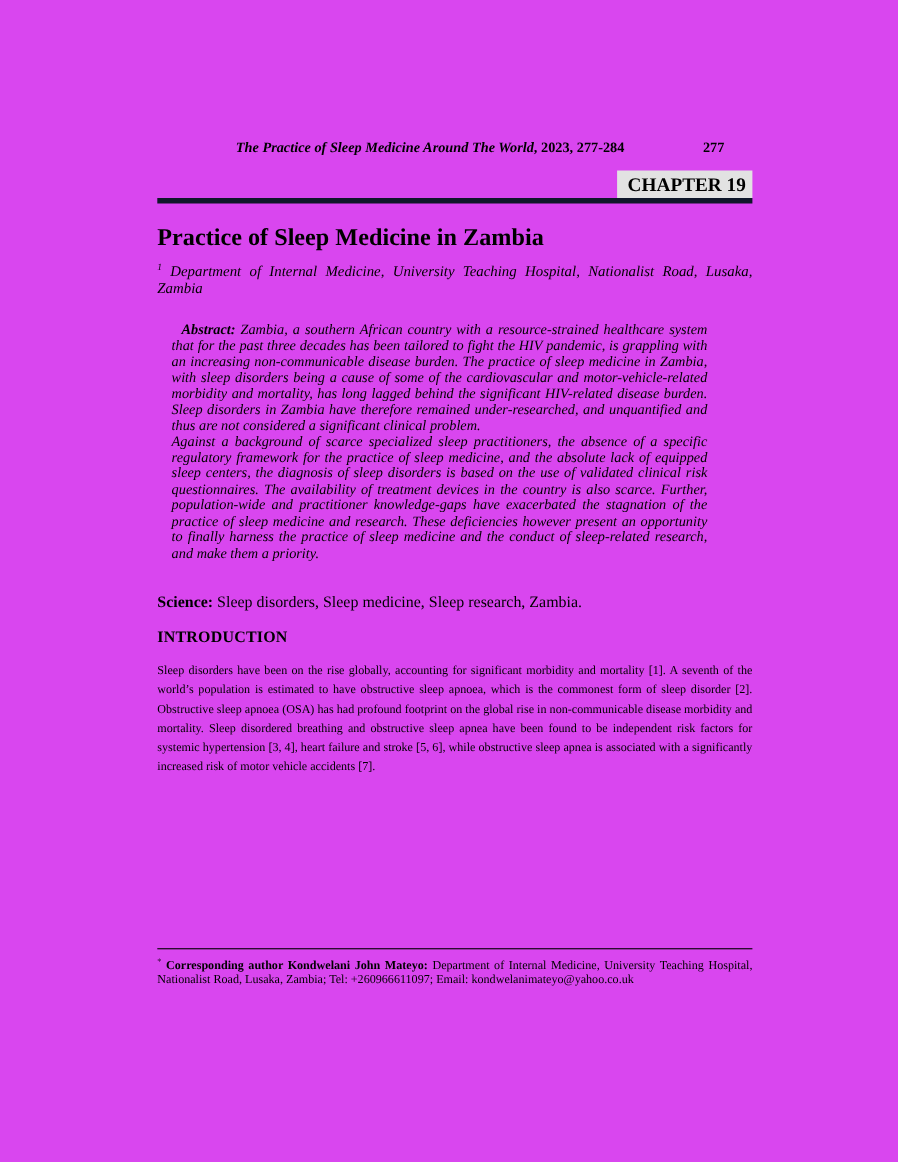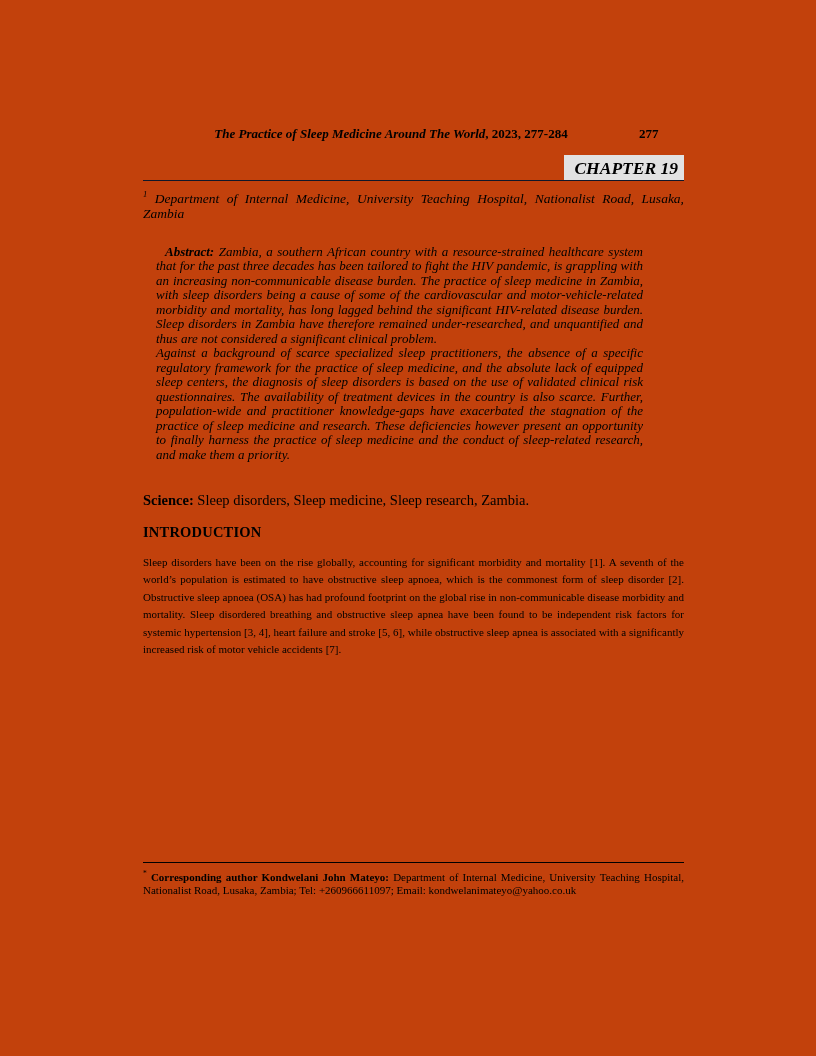--- a/index.html
+++ b/index.html
@@ -3,21 +3,21 @@
 <meta charset="utf-8">
 <style>
   html, body { margin: 0; padding: 0; }
   body {
     width: 816px; height: 1056px;
     background: #ffffff;
     font-family: "Liberation Serif", serif;
     color: #000000;
     overflow: hidden;
   }
-  .page { position: relative; width: 816px; height: 1056px; background: #c2410c; }
+  .page { position: relative; width: 816px; height: 1056px; background: #d946ef; }
   .content {
     position: absolute;
     left: 143px; top: 126px;
     width: 541px;
   }
 
   
   .running-head {
     display: flex;
     align-items: baseline;
@@ -27,22 +27,21 @@
   }
   .running-title { flex: 1; text-align: center; }
   .running-title i { font-style: italic; }
   .page-number { width: 45px; padding-right: 12px; box-sizing: border-box; }
 
   
   .chapter-row {
     margin-top: 14px;
     display: flex;
     justify-content: flex-end;
-    border-bottom: 1px solid #0f172a;
-    font-style: italic;
+    border-bottom: 5px solid #0f172a;
   }
   .chapter-box {
     background: #e2e2e2;
     font-size: 17.5px;
     font-weight: bold;
     line-height: 22px;
     padding: 2px 6px 1px 10px;
   }
 
   
@@ -138,20 +137,21 @@
 
     <div class="running-head">
       <div class="running-title"><i>The Practice of Sleep Medicine Around The World</i><span>, 2023, 277-284</span></div>
       <div class="page-number">277</div>
     </div>
 
     <div class="chapter-row">
       <div class="chapter-box">CHAPTER 19</div>
     </div>
 
+    <div class="page-title">Practice of Sleep Medicine in Zambia</div>
 
 
     <div class="affiliation"><sup>1</sup> <span>Department of Internal Medicine, University Teaching Hospital, Nationalist Road, Lusaka, Zambia</span></div>
 
     <div class="abstract">
       <p class="p1"><b>Abstract:</b> <span>Zambia, a southern African country with a resource-strained healthcare system that for the past three decades has been tailored to fight the HIV pandemic, is grappling with an increasing non-communicable disease burden. The practice of sleep medicine in Zambia, with sleep disorders being a cause of some of the cardiovascular and motor-vehicle-related morbidity and mortality, has long lagged behind the significant HIV-related disease burden. Sleep disorders in Zambia have therefore remained under-researched, and unquantified and thus are not considered a significant clinical problem.</span></p>
       <p>Against a background of scarce specialized sleep practitioners, the absence of a specific regulatory framework for the practice of sleep medicine, and the absolute lack of equipped sleep centers, the diagnosis of sleep disorders is based on the use of validated clinical risk questionnaires. The availability of treatment devices in the country is also scarce. Further, population-wide and practitioner knowledge-gaps have exacerbated the stagnation of the practice of sleep medicine and research. These deficiencies however present an opportunity to finally harness the practice of sleep medicine and the conduct of sleep-related research, and make them a priority.</p>
     </div>
 
     <div class="keywords"><b>Science:</b> <span>Sleep disorders, Sleep medicine, Sleep research, Zambia.</span></div>

